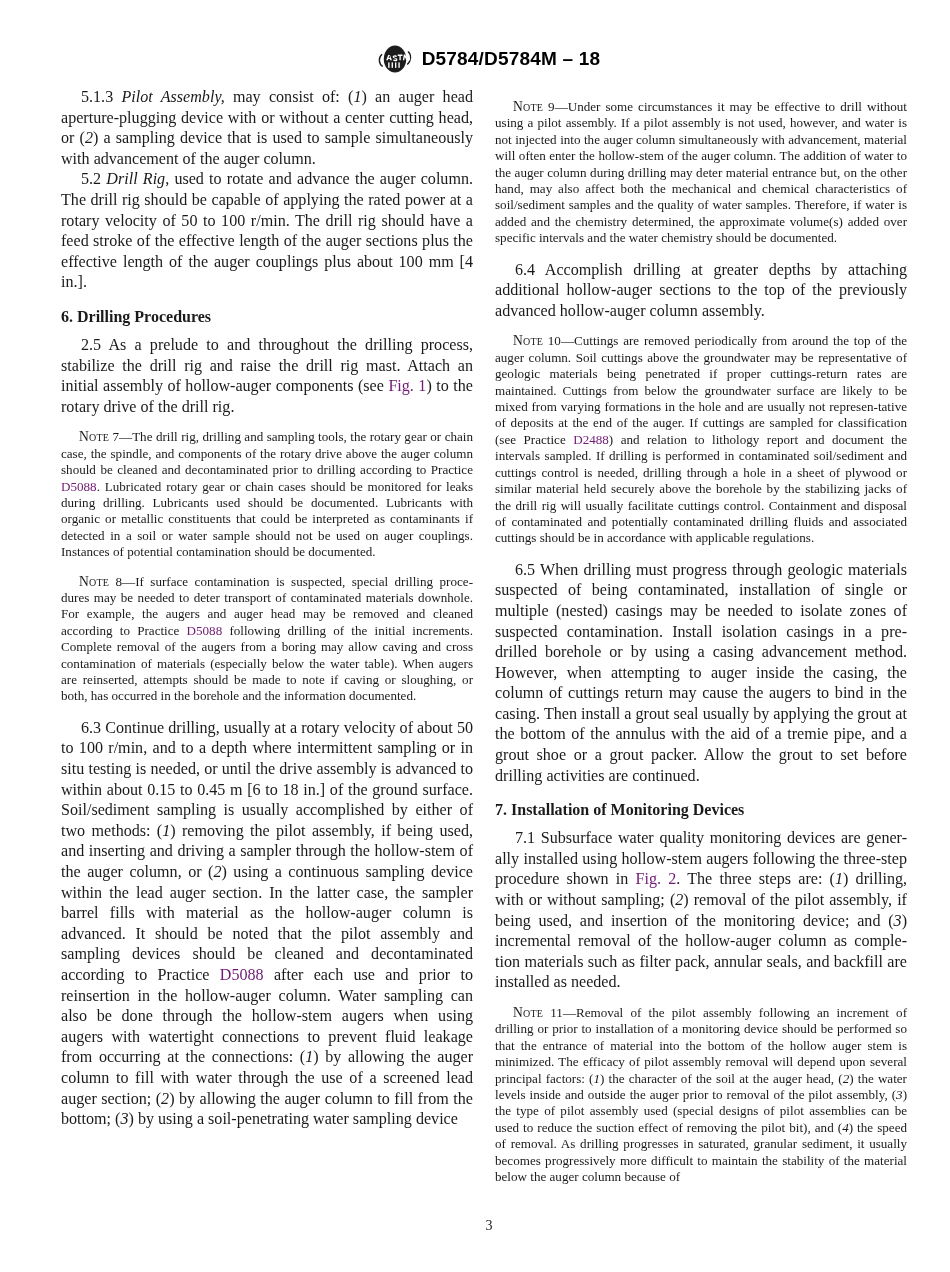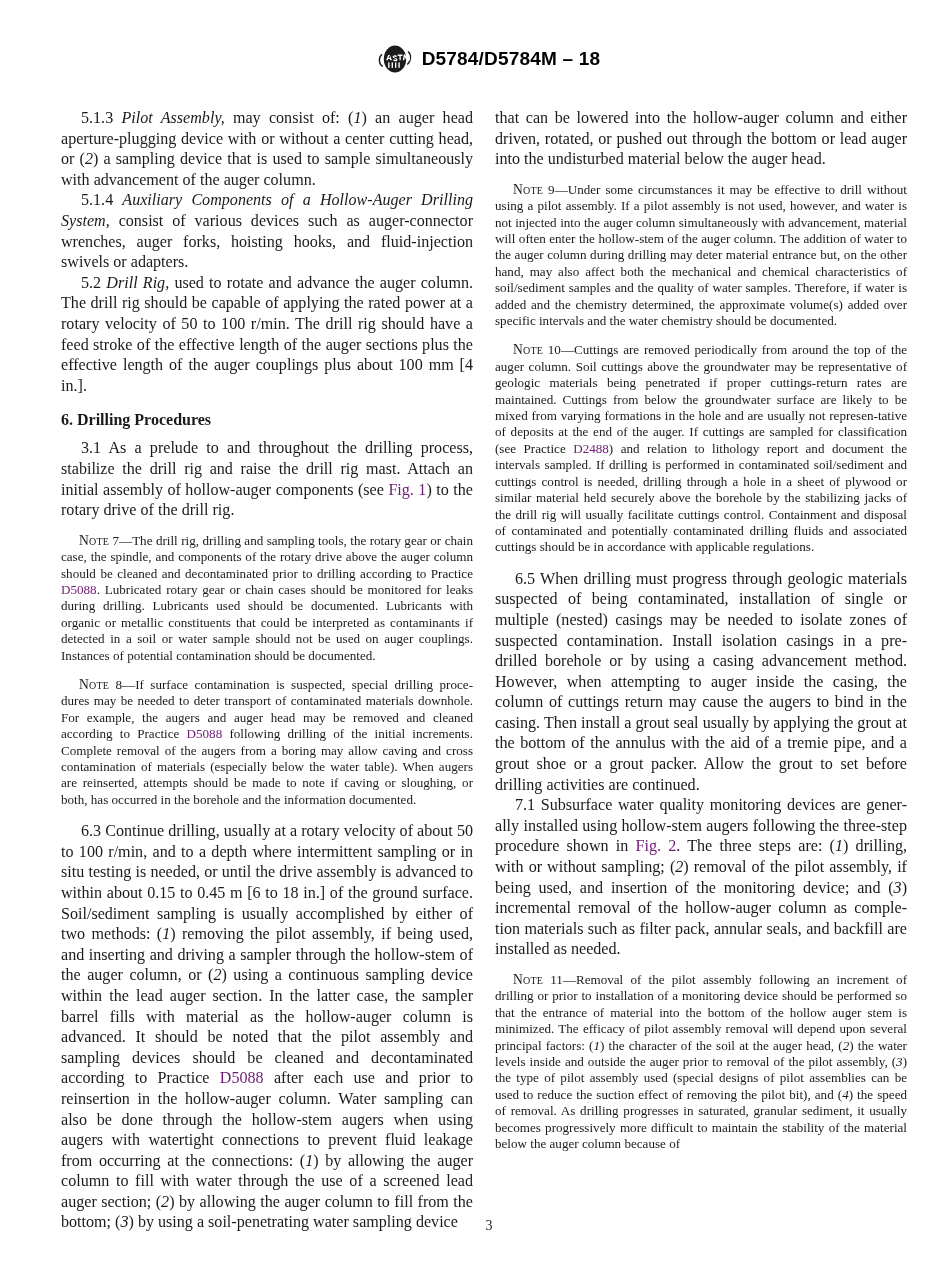--- a/index.html
+++ b/index.html
@@ -46,21 +46,21 @@
     font-size: 19px;
     font-weight: bold;
     letter-spacing: 0.2px;
     color: #000;
     white-space: nowrap;
   }
 
   
   .columns {
     position: absolute;
-    top: 108px;
+    top: 87px;
     left: 47px;
     width: 858px;
     display: flex;
     gap: 22px;
   }
   .col {
     width: 412px;
   }
 
   
@@ -154,48 +154,48 @@
     </svg>
     <span class="doc-number">D5784/D5784M – 18</span>
   </div>
 
   <div class="columns">
 
     <div class="col">
 
       <p class="body-par"><span>5.1.3</span> <span class="ital">Pilot Assembly,</span><span> may consist of: (</span><span class="num-ital">1</span><span>) an auger head aperture-plugging device with or without a center cutting head, or (</span><span class="num-ital">2</span><span>) a sampling device that is used to sample simultaneously with advancement of the auger column.</span></p>
 
-      <p class="body-par"><span>5.1.4</span> <span class="ital">Auxiliary Components of a Hollow-Auger Drilling System,</span><span> consist of various devices such as auger-connector wrenches, auger forks, hoisting hooks, and fluid-injection swivels or adapters.</span></p>
 
       <p class="body-par gap-small"><span>5.2</span> <span class="ital">Drill Rig,</span><span> used to rotate and advance the auger column. The drill rig should be capable of applying the rated power at a rotary velocity of 50 to 100 r/min. The drill rig should have a feed stroke of the effective length of the auger sections plus the effective length of the auger couplings plus about 100 mm [4 in.].</span></p>
 
       <h2 class="section-head">6.  Drilling Procedures</h2>
 
-      <p class="body-par"><span>3.1</span><span> As a prelude to and throughout the drilling process, stabilize the drill rig and raise the drill rig mast. Attach an initial assembly of hollow-auger components (see </span><a class="lnk" href="#">Fig. 1</a><span>) to the rotary drive of the drill rig.</span></p>
+      <p class="body-par"><span>2.5</span><span> As a prelude to and throughout the drilling process, stabilize the drill rig and raise the drill rig mast. Attach an initial assembly of hollow-auger components (see </span><a class="lnk" href="#">Fig. 1</a><span>) to the rotary drive of the drill rig.</span></p>
 
       <p class="note gap-before-note gap-after-note"><span class="note-label">Note</span><span> 7</span><span>—The drill rig, drilling and sampling tools, the rotary gear or chain case, the spindle, and components of the rotary drive above the auger column should be cleaned and decontaminated prior to drilling according to Practice </span><a class="lnk" href="#">D5088</a><span>. Lubricated rotary gear or chain cases should be monitored for leaks during drilling. Lubricants used should be documented. Lubricants with organic or metallic constituents that could be interpreted as contaminants if detected in a soil or water sample should not be used on auger couplings. Instances of potential contamination should be documented.</span></p>
 
 
       <p class="note gap-before-note gap-after-note"><span class="note-label">Note</span><span> 8</span><span>—If surface contamination is suspected, special drilling proce-dures may be needed to deter transport of contaminated materials downhole. For example, the augers and auger head may be removed and cleaned according to Practice </span><a class="lnk" href="#">D5088</a><span> following drilling of the initial increments. Complete removal of the augers from a boring may allow caving and cross contamination of materials (especially below the water table). When augers are reinserted, attempts should be made to note if caving or sloughing, or both, has occurred in the borehole and the information documented.</span></p>
 
       <p class="body-par"><span>6.3</span><span> Continue drilling, usually at a rotary velocity of about 50 to 100 r/min, and to a depth where intermittent sampling or in situ testing is needed, or until the drive assembly is advanced to within about 0.15 to 0.45 m [6 to 18 in.] of the ground surface. Soil/sediment sampling is usually accomplished by either of two methods: (</span><span class="num-ital">1</span><span>) removing the pilot assembly, if being used, and inserting and driving a sampler through the hollow-stem of the auger column, or (</span><span class="num-ital">2</span><span>) using a continuous sampling device within the lead auger section. In the latter case, the sampler barrel fills with material as the hollow-auger column is advanced. It should be noted that the pilot assembly and sampling devices should be cleaned and decontaminated according to Practice </span><a class="lnk" href="#">D5088</a><span> after each use and prior to reinsertion in the hollow-auger column. Water sampling can also be done through the hollow-stem augers when using augers with watertight connections to prevent fluid leakage from occurring at the connections: (</span><span class="num-ital">1</span><span>) by allowing the auger column to fill with water through the use of a screened lead auger section; (</span><span class="num-ital">2</span><span>) by allowing the auger column to fill from the bottom; (</span><span class="num-ital">3</span><span>) by using a soil-penetrating water sampling device</span></p>
 
     </div>
 
     <div class="col">
 
-      <p class="body-par" style="text-indent:0">that can be lowered into the hollow-auger column and either driven, rotated, or pushed out through the bottom or lead auger into the undisturbed material below the auger head.</p>
 
       <p class="note gap-before-note gap-after-note"><span class="note-label">Note</span><span> 9</span><span>—Under some circumstances it may be effective to drill without using a pilot assembly. If a pilot assembly is not used, however, and water is not injected into the auger column simultaneously with advancement, material will often enter the hollow-stem of the auger column. The addition of water to the auger column during drilling may deter material entrance but, on the other hand, may also affect both the mechanical and chemical characteristics of soil/sediment samples and the quality of water samples. Therefore, if water is added and the chemistry determined, the approximate volume(s) added over specific intervals and the water chemistry should be documented.</span></p>
 
+      <p class="body-par"><span>6.4</span><span> Accomplish drilling at greater depths by attaching additional hollow-auger sections to the top of the previously advanced hollow-auger column assembly.</span></p>
 
       <p class="note gap-before-note gap-after-note"><span class="note-label">Note</span><span> 10</span><span>—Cuttings are removed periodically from around the top of the auger column. Soil cuttings above the groundwater may be representative of geologic materials being penetrated if proper cuttings-return rates are maintained. Cuttings from below the groundwater surface are likely to be mixed from varying formations in the hole and are usually not represen-tative of deposits at the end of the auger. If cuttings are sampled for classification (see Practice </span><a class="lnk" href="#">D2488</a><span>) and relation to lithology report and document the intervals sampled. If drilling is performed in contaminated soil/sediment and cuttings control is needed, drilling through a hole in a sheet of plywood or similar material held securely above the borehole by the stabilizing jacks of the drill rig will usually facilitate cuttings control. Containment and disposal of contaminated and potentially contaminated drilling fluids and associated cuttings should be in accordance with applicable regulations.</span></p>
 
       <p class="body-par"><span>6.5</span><span> When drilling must progress through geologic materials suspected of being contaminated, installation of single or multiple (nested) casings may be needed to isolate zones of suspected contamination. Install isolation casings in a pre-drilled borehole or by using a casing advancement method. However, when attempting to auger inside the casing, the column of cuttings return may cause the augers to bind in the casing. Then install a grout seal usually by applying the grout at the bottom of the annulus with the aid of a tremie pipe, and a grout shoe or a grout packer. Allow the grout to set before drilling activities are continued.</span></p>
 
+      <h2 class="section-head">7.  Installation of Monitoring Devices</h2>
 
       <p class="body-par"><span>7.1</span><span> Subsurface water quality monitoring devices are gener-ally installed using hollow-stem augers following the three-step procedure shown in </span><a class="lnk" href="#">Fig. 2</a><span>. The three steps are: (</span><span class="num-ital">1</span><span>) drilling, with or without sampling; (</span><span class="num-ital">2</span><span>) removal of the pilot assembly, if being used, and insertion of the monitoring device; and (</span><span class="num-ital">3</span><span>) incremental removal of the hollow-auger column as comple-tion materials such as filter pack, annular seals, and backfill are installed as needed.</span></p>
 
       <p class="note gap-before-note"><span class="note-label">Note</span><span> 11</span><span>—Removal of the pilot assembly following an increment of drilling or prior to installation of a monitoring device should be performed so that the entrance of material into the bottom of the hollow auger stem is minimized. The efficacy of pilot assembly removal will depend upon several principal factors: (</span><span class="num-ital">1</span><span>) the character of the soil at the auger head, (</span><span class="num-ital">2</span><span>) the water levels inside and outside the auger prior to removal of the pilot assembly, (</span><span class="num-ital">3</span><span>) the type of pilot assembly used (special designs of pilot assemblies can be used to reduce the suction effect of removing the pilot bit), and (</span><span class="num-ital">4</span><span>) the speed of removal. As drilling progresses in saturated, granular sediment, it usually becomes progressively more difficult to maintain the stability of the material below the auger column because of</span></p>
 
     </div>
   </div>
 
   <div class="page-number">3</div>
 

